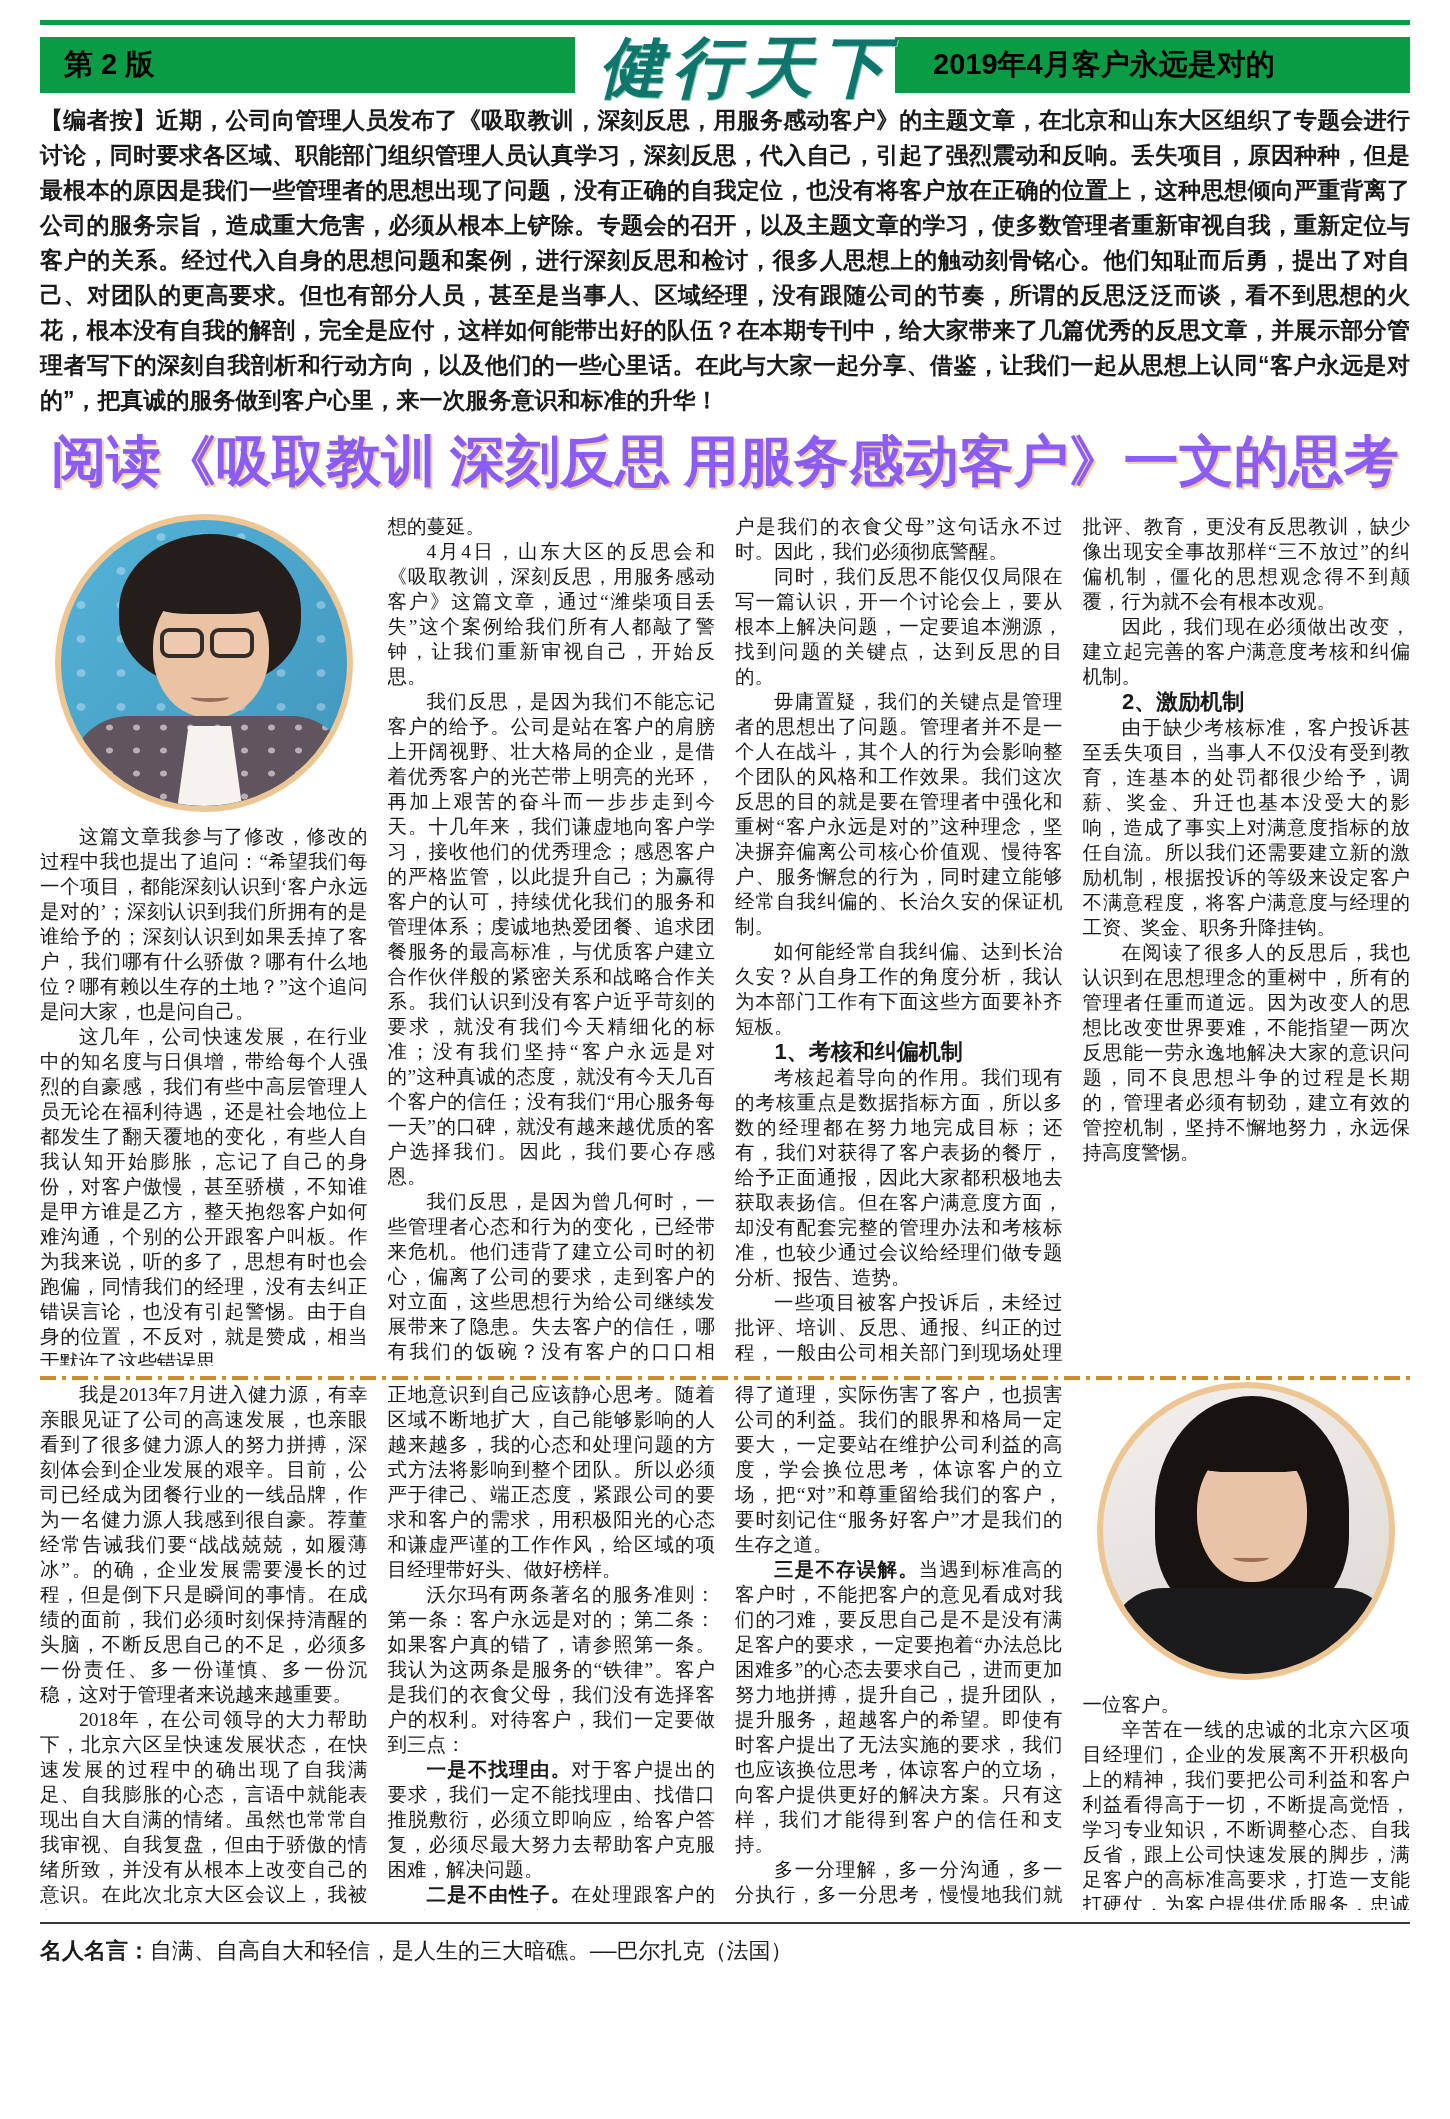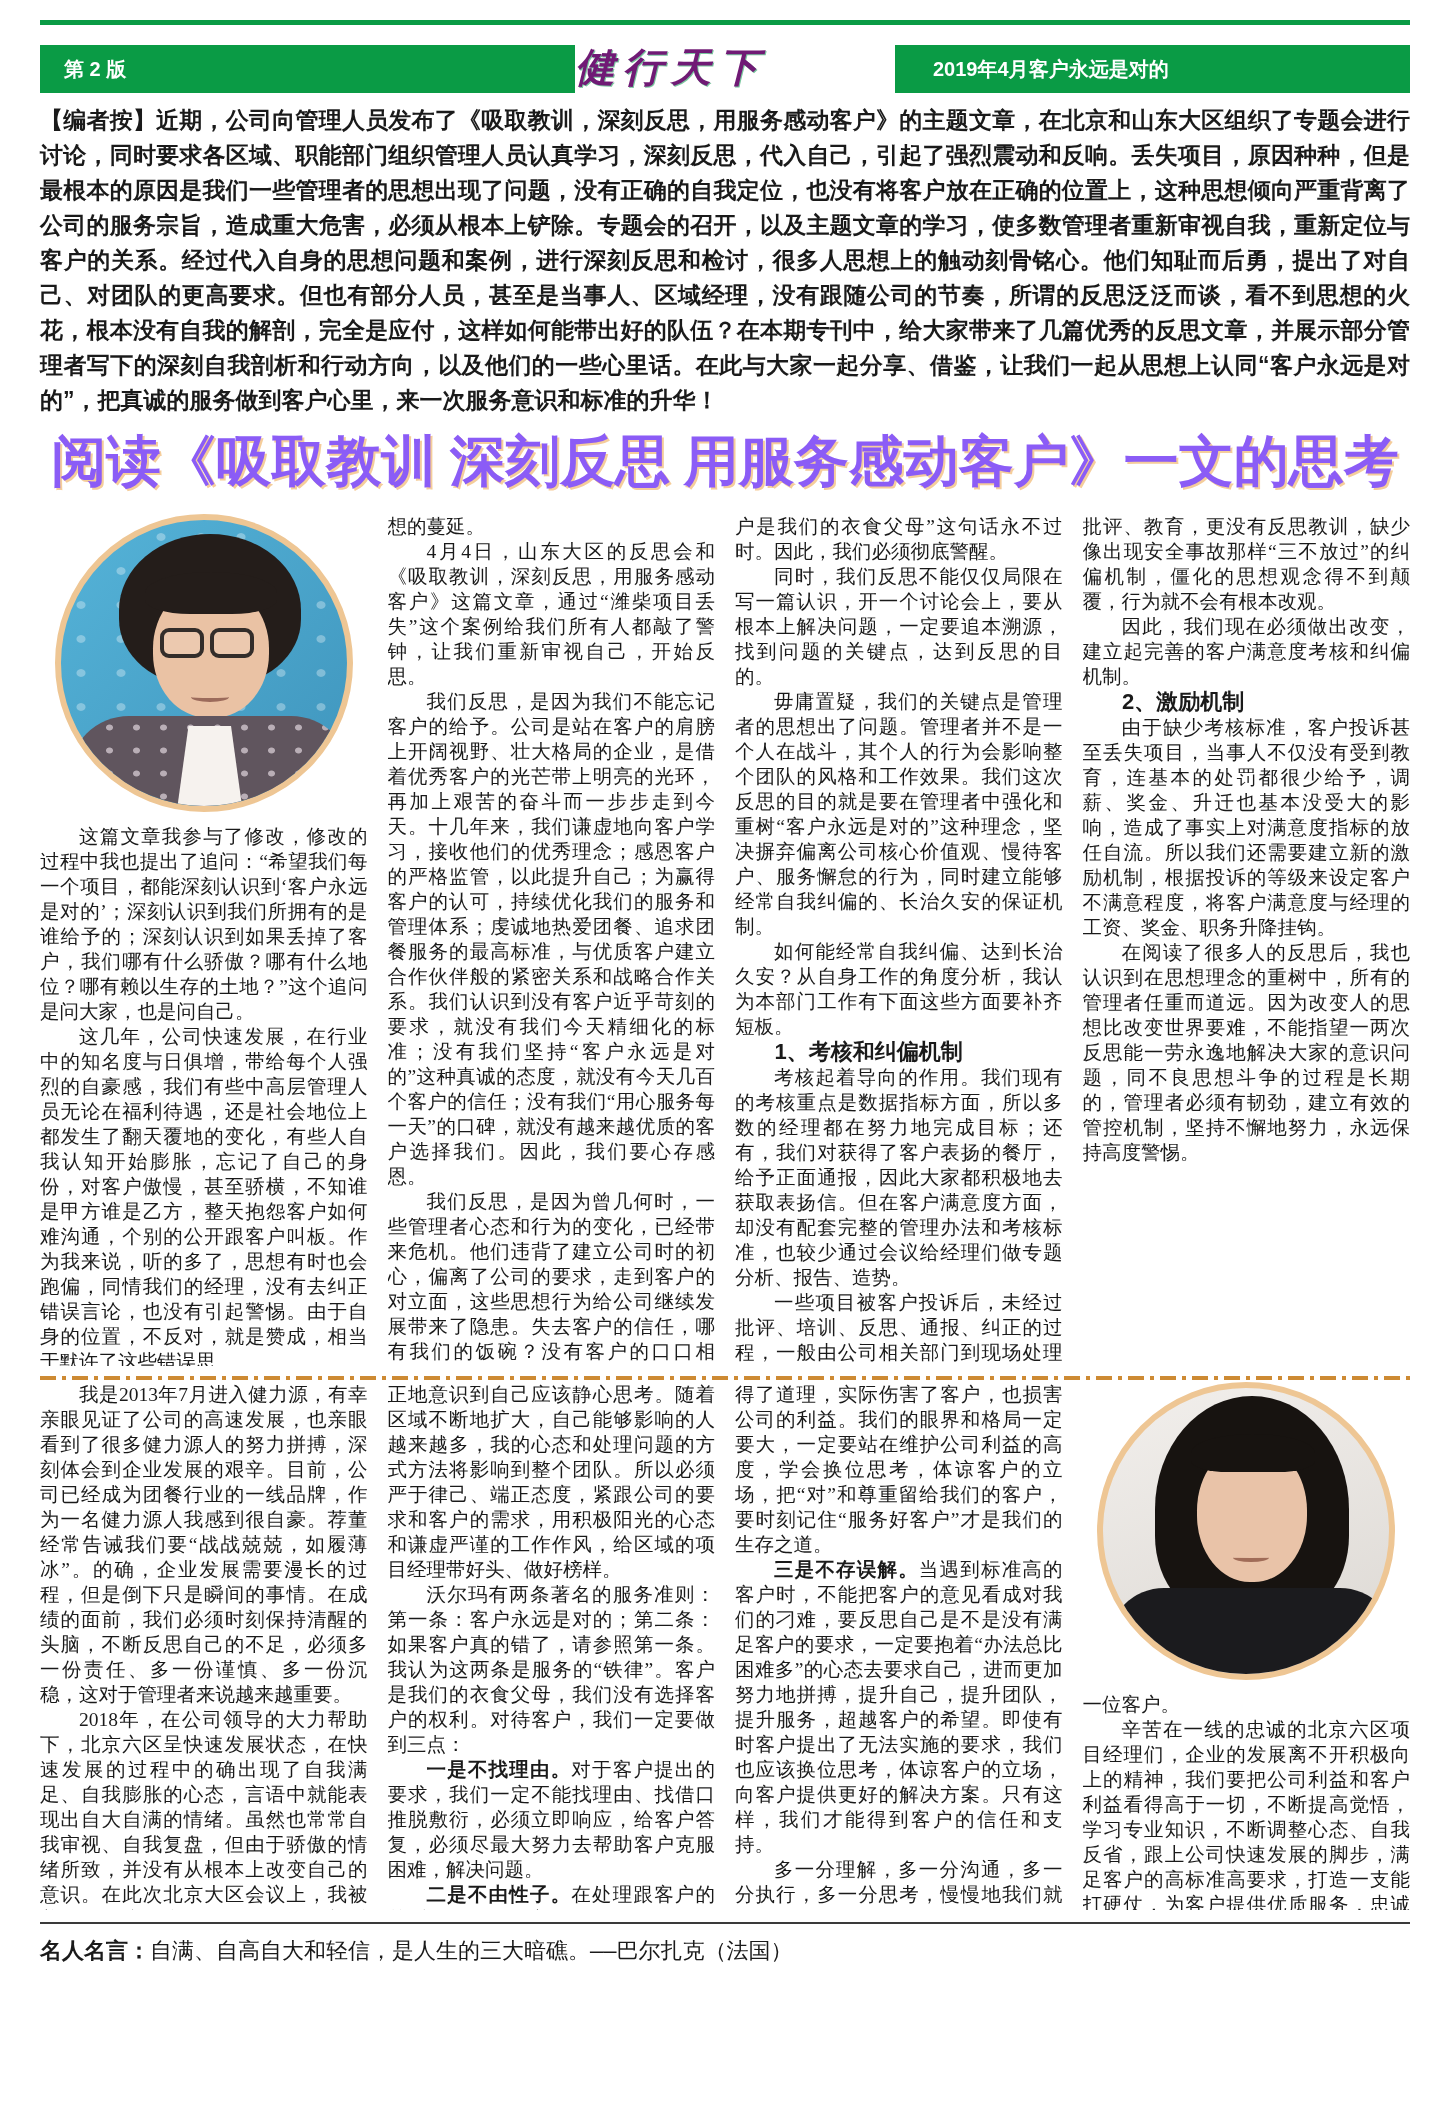--- a/index.html
+++ b/index.html
@@ -2,26 +2,26 @@
 <html><head>
 <meta charset="utf-8">
 <style>
   * { margin:0; padding:0; box-sizing:border-box; }
   body { background:#ffffff; width:1450px; font-family:"Liberation Serif","DejaVu Serif",serif; color:#1a1a1a; }
   .page { width:1450px; height:2119px; padding:20px 40px 0 40px; overflow:hidden; position:relative; background:#fff; }
 
   
   .topline { height:5px; background:#0a9b45; margin-bottom:6px; }
   .masthead { display:flex; align-items:flex-end; height:62px; margin-bottom:10px; }
-  .mast-box { background:#0a9b45; color:#ffffff; height:48px; display:flex; align-items:center;
-              font-family:"Liberation Sans","DejaVu Sans",sans-serif; font-weight:bold; font-size:20px; }
+  .mast-box { background:#0a9b45; color:#000000; height:56px; display:flex; align-items:center;
+              font-family:"Liberation Sans","DejaVu Sans",sans-serif; font-weight:bold; font-size:29px; }
   .mast-left { flex:0 0 535px; padding-left:24px; }
   .mast-right { flex:0 0 515px; padding:0 0 0 38px; }
-  .mast-title { flex:1; text-align:left; color:#701a75; font-weight:900; font-style:italic;
-                font-size:40px; line-height:58px; letter-spacing:8px; font-family:"Liberation Serif",serif;
+  .mast-title { flex:1; text-align:right; color:#0f766e; font-weight:900; font-style:italic;
+                font-size:66px; line-height:58px; letter-spacing:8px; font-family:"Liberation Serif",serif;
                 text-shadow:1px 1px 0 #79c79e; white-space:nowrap; transform:translateY(4px); }
 
   
   .editor-note { font-family:"Liberation Sans","DejaVu Sans",sans-serif; font-weight:700;
                  font-size:23px; line-height:35px; text-align:justify; margin-bottom:6px; }
 
   
   .headline1 { color:#8b5cf6; font-weight:900; font-size:55px; line-height:64px; text-align:center;
                white-space:nowrap; letter-spacing:0px; margin:12px 0 20px;
                font-family:"Liberation Serif","DejaVu Serif",serif; text-shadow:2px 2px 0 #f5cd9b; }

